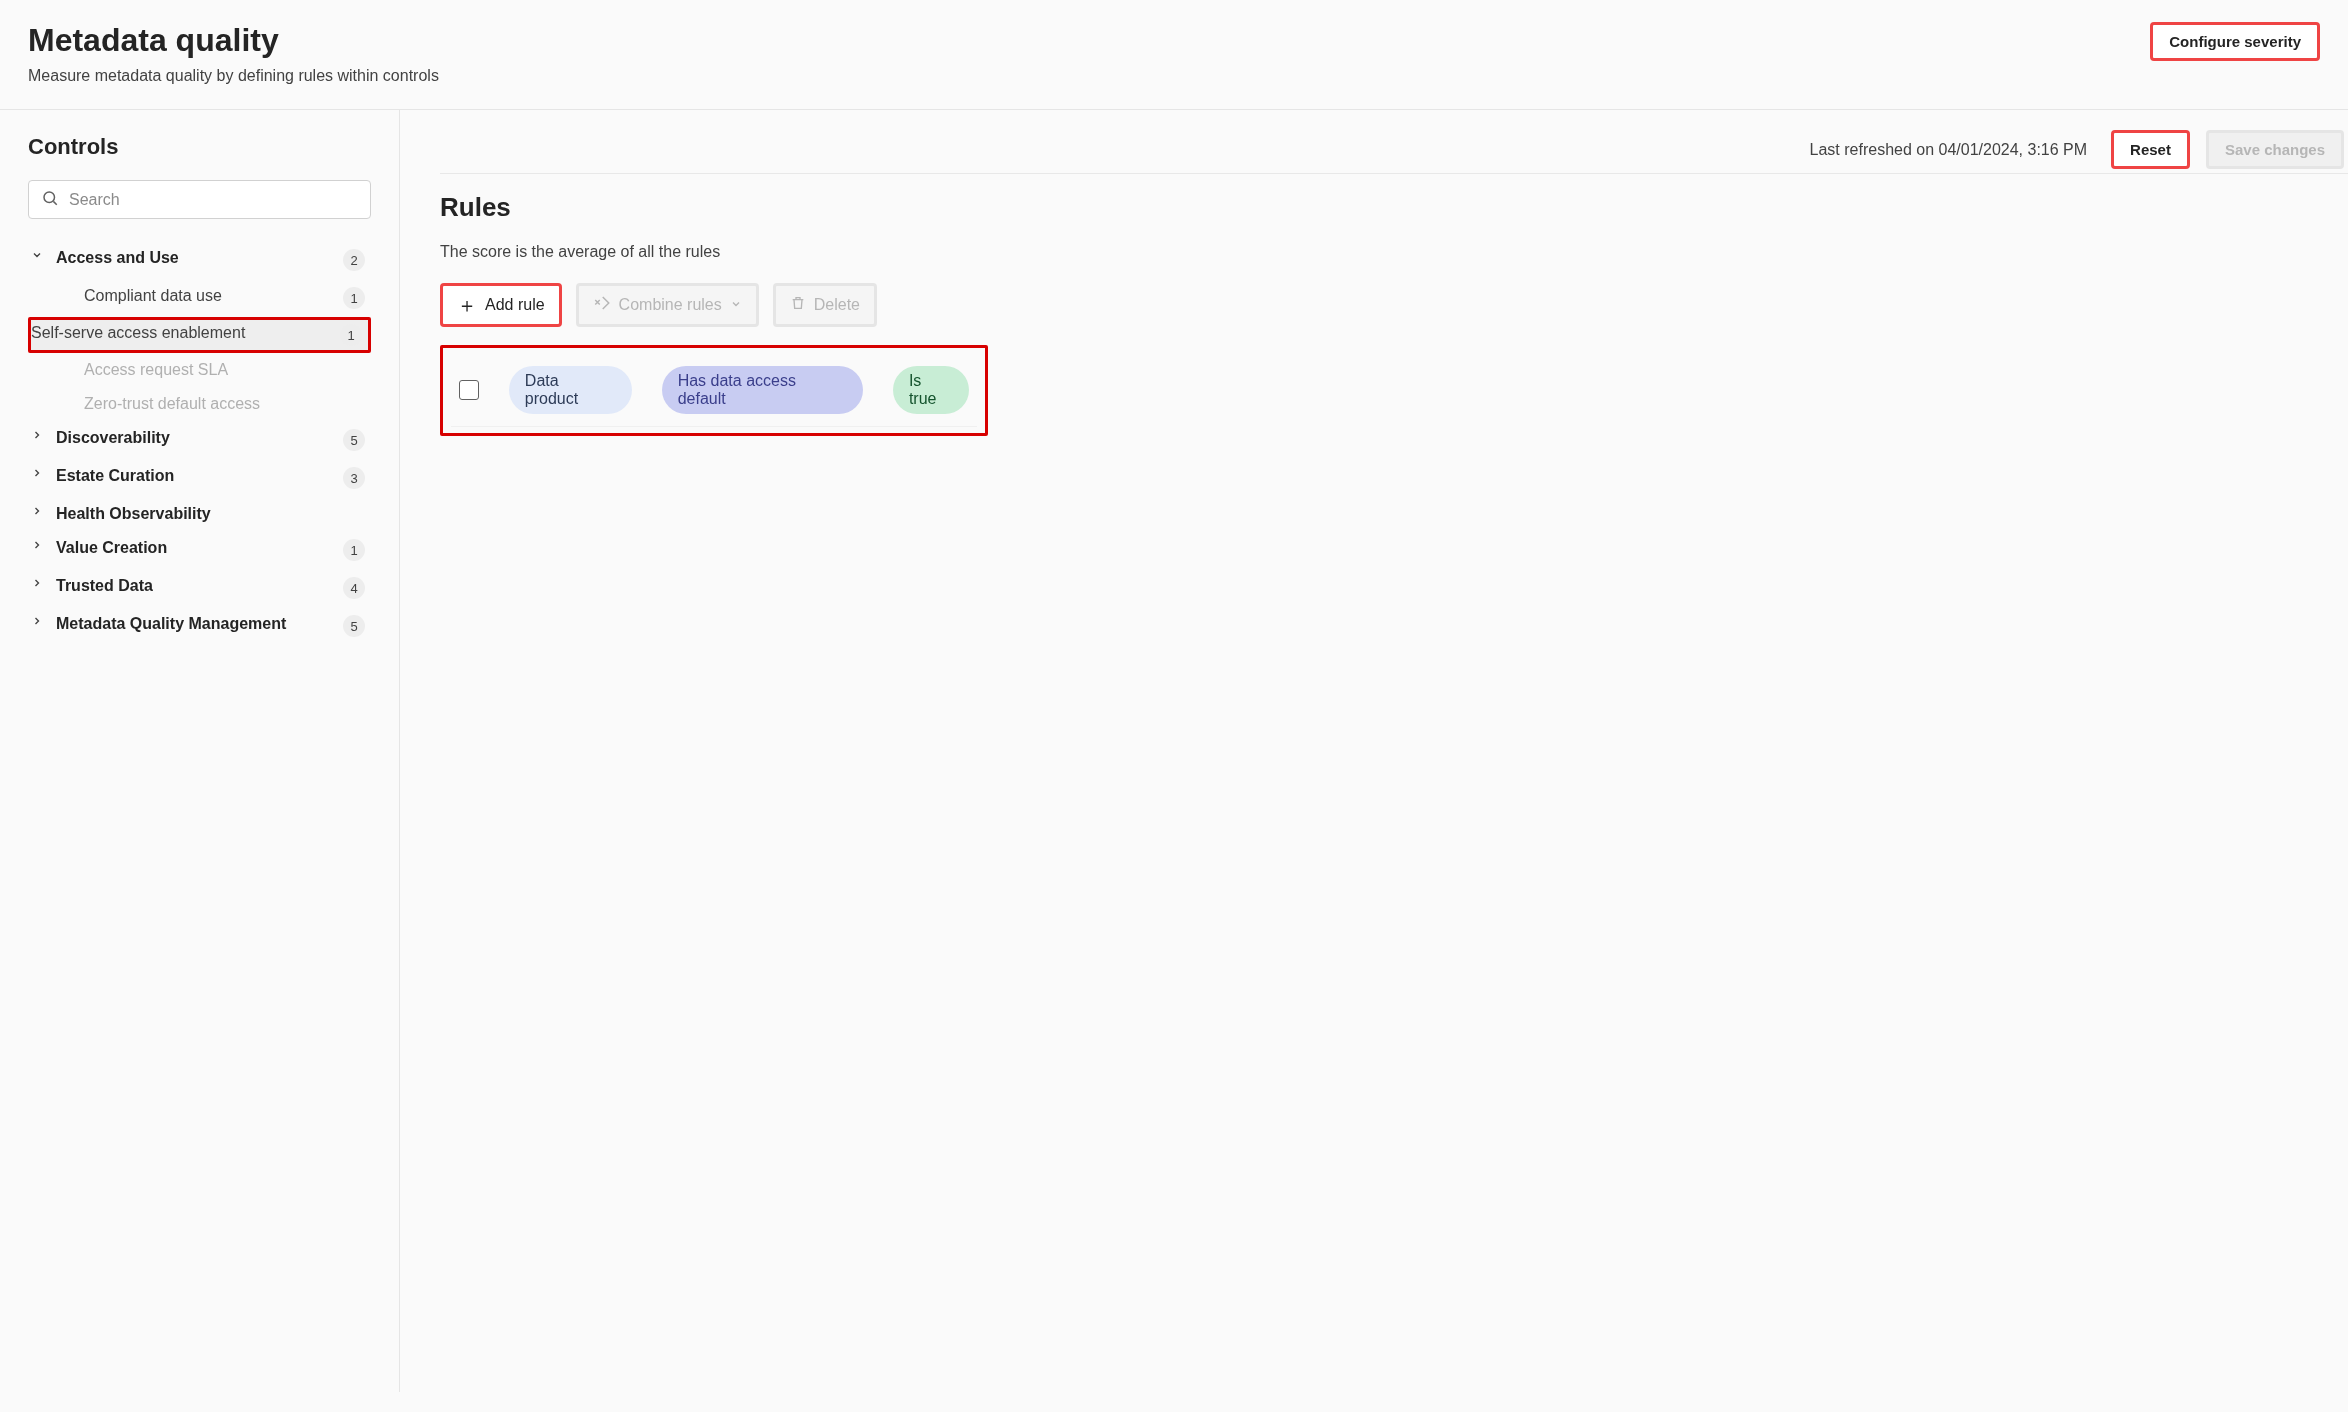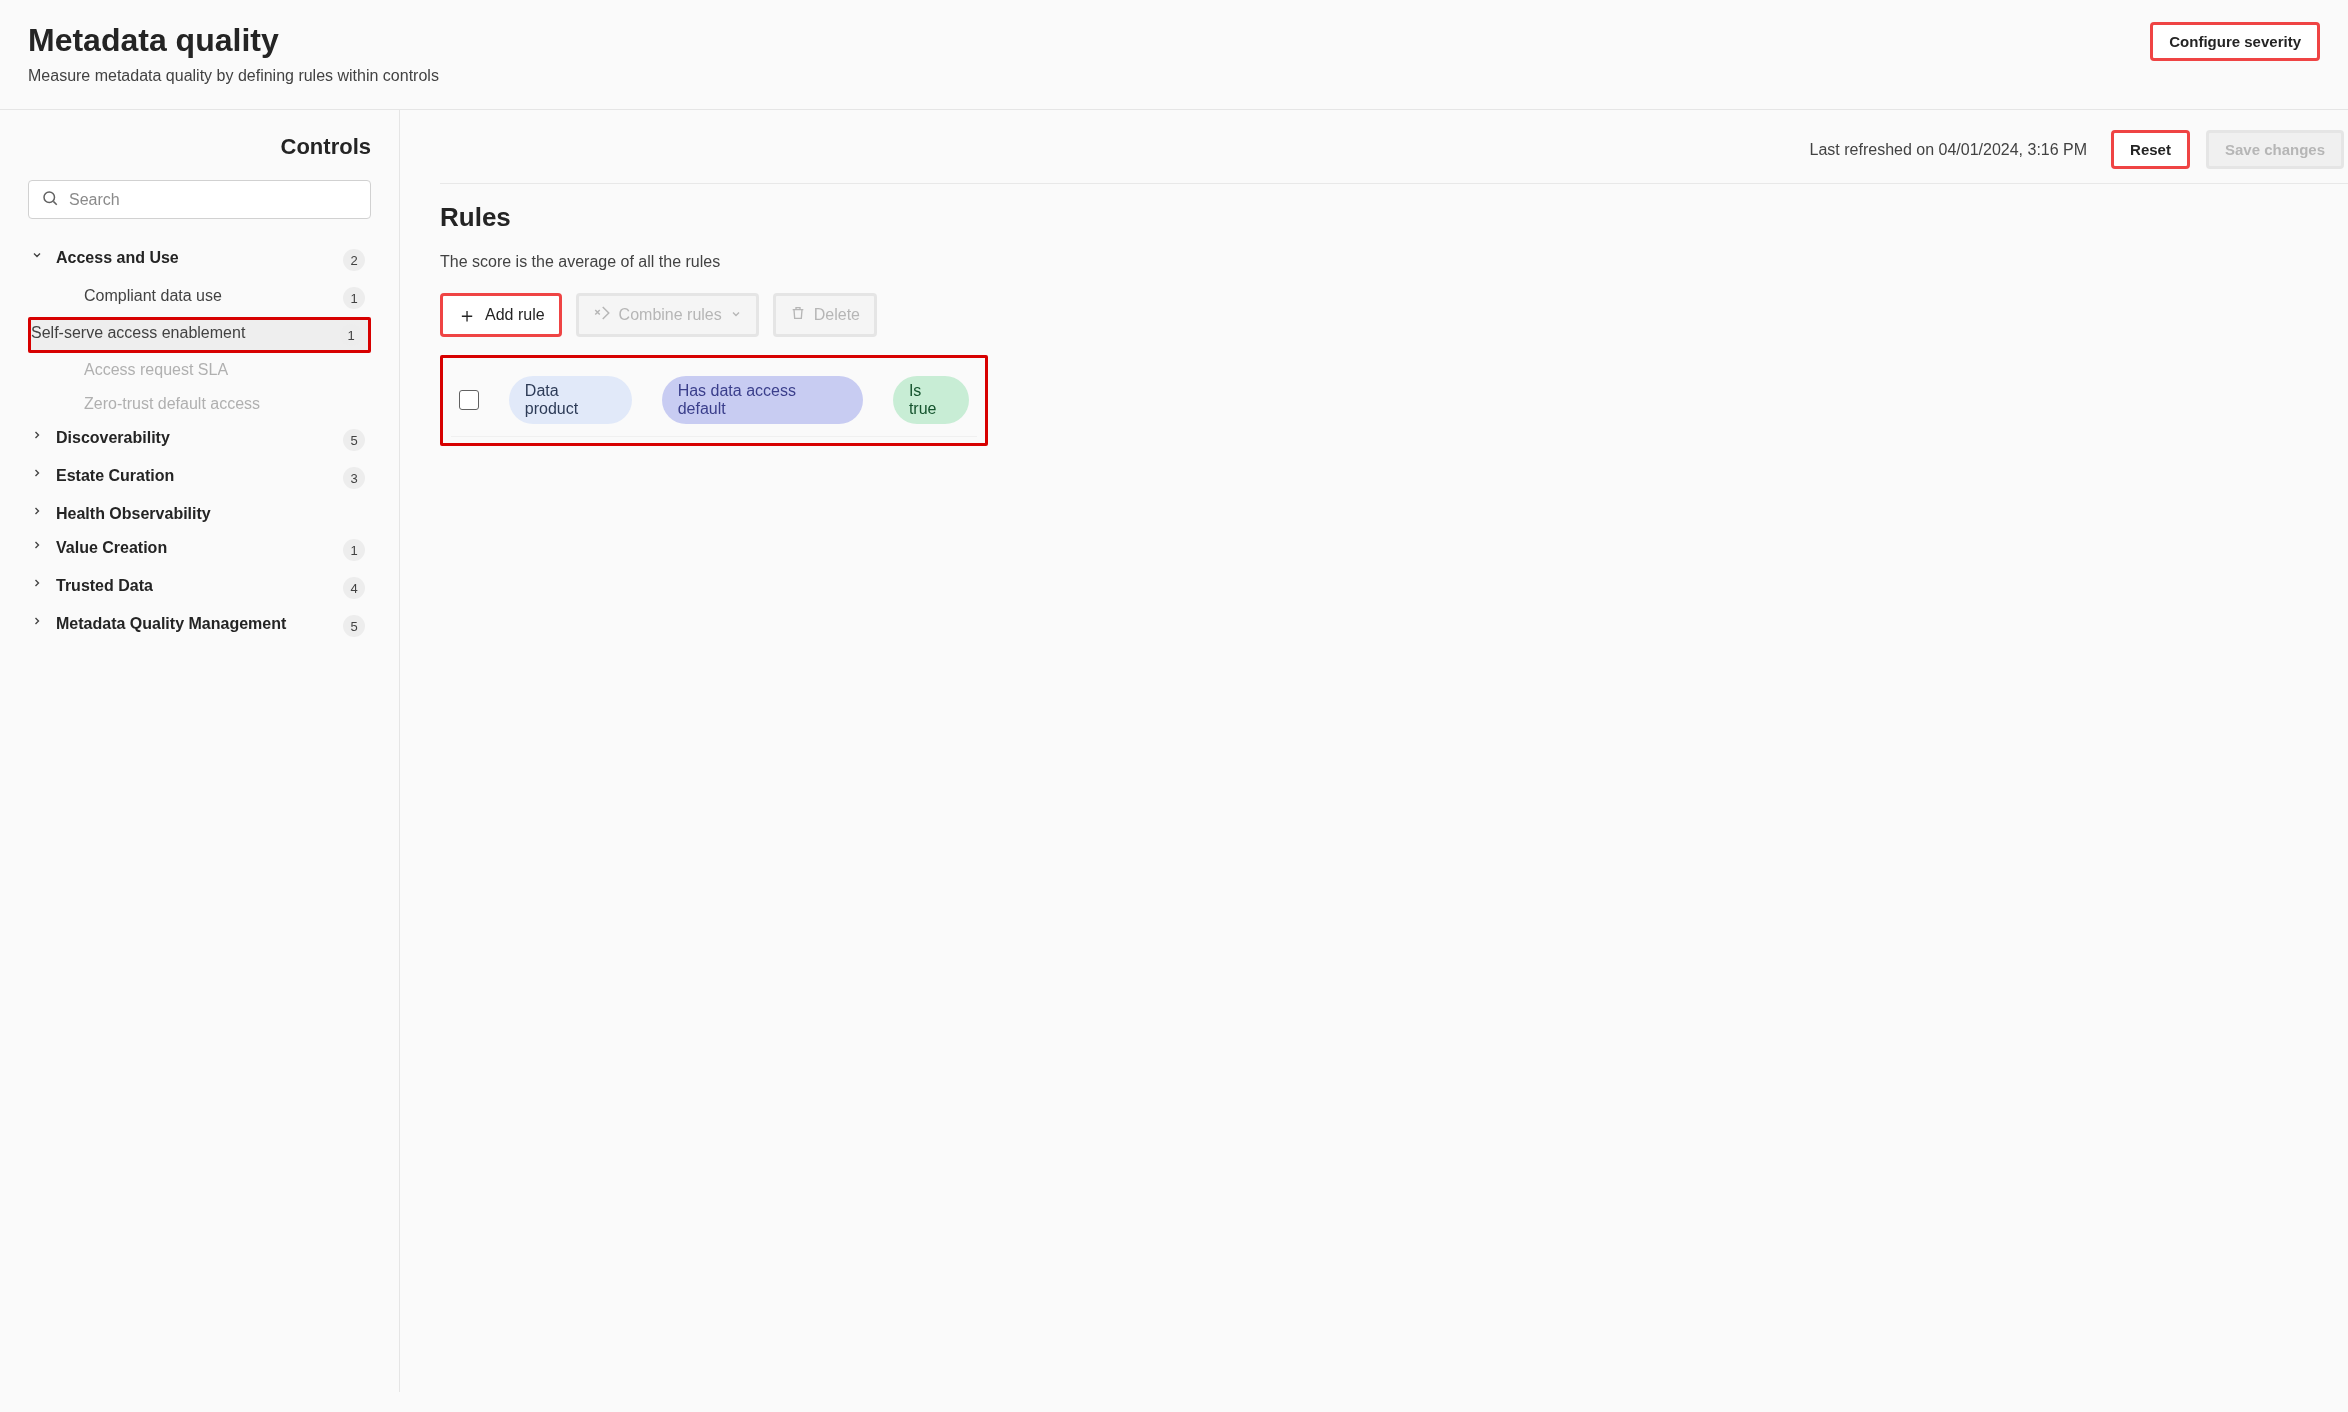--- a/index.html
+++ b/index.html
@@ -46,21 +46,21 @@
     color: #b6b6b6;
     border-color: #e5e5e5;
     cursor: default;
   }
   .layout { display: flex; min-height: calc(100vh - 130px); }
   .sidebar {
     width: 400px;
     border-right: 1px solid #e5e5e5;
     padding: 24px 28px 24px 28px;
   }
-  .sidebar-title { font-size: 22px; font-weight: 600; margin-bottom: 20px; text-align: right; }
+  .sidebar-title { font-size: 22px; font-weight: 600; margin-bottom: 20px; }
   .search-wrap {
     border: 1px solid #d1d1d1;
     border-radius: 4px;
     background: #fff;
     display: flex;
     align-items: center;
     padding: 8px 12px;
     gap: 10px;
     margin-bottom: 22px;
   }
@@ -116,21 +116,21 @@
   .main {
     flex: 1;
     padding: 20px 0 0 40px;
   }
   .topbar {
     display: flex;
     justify-content: flex-end;
     align-items: center;
     gap: 16px;
     padding-right: 4px;
-    padding-bottom: 14px;
+    padding-bottom: 4px;
     border-bottom: 1px solid #e8e8e8;
     margin-right: 0;
   }
   .refreshed {
     font-size: 16px;
     color: #424242;
     margin-right: 8px;
   }
   .rules-sec { margin-top: 18px; }
   .rules-title { font-size: 26px; font-weight: 600; margin-bottom: 20px; }

